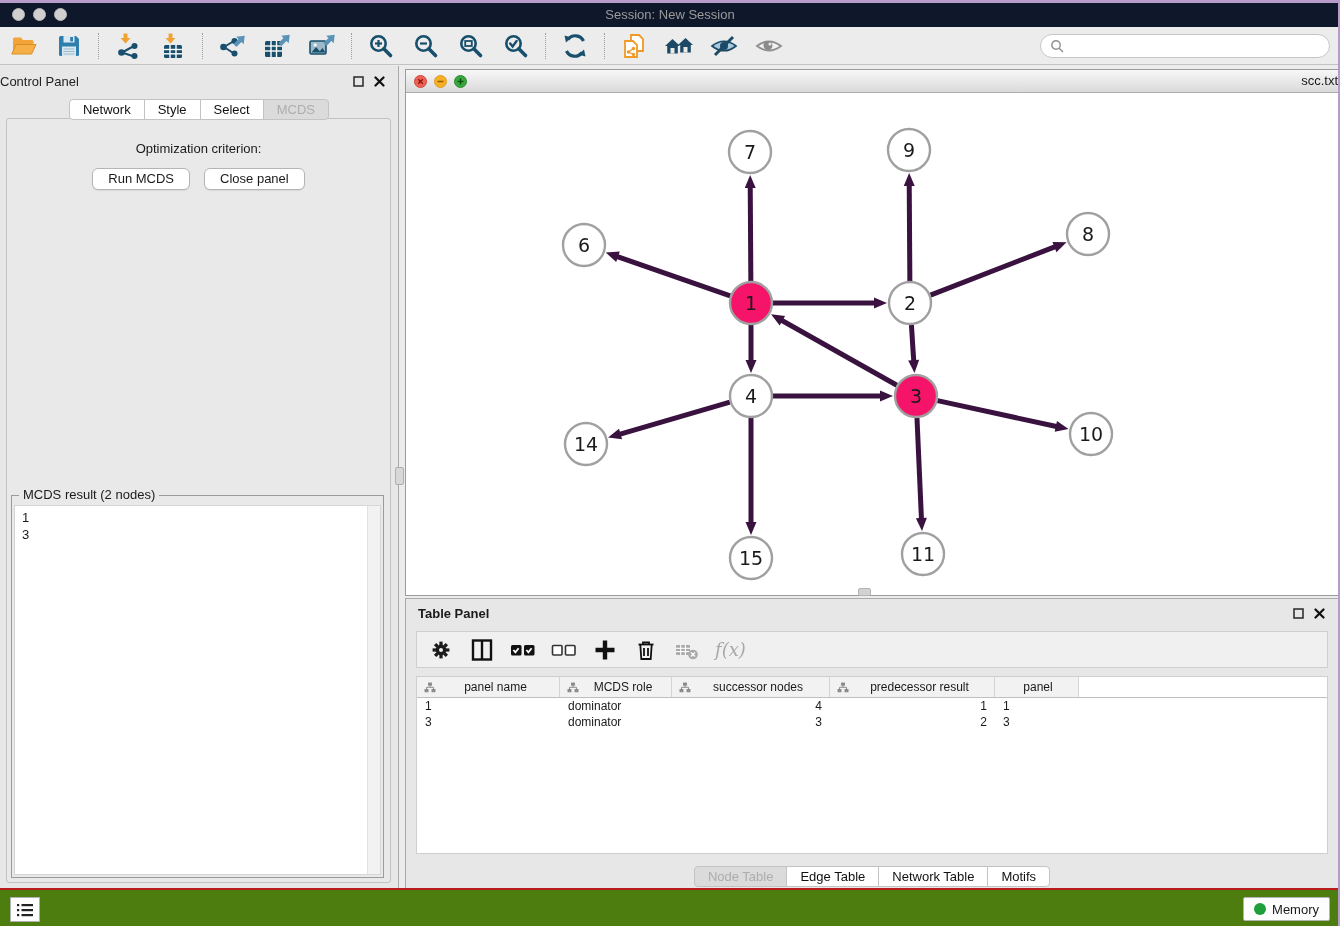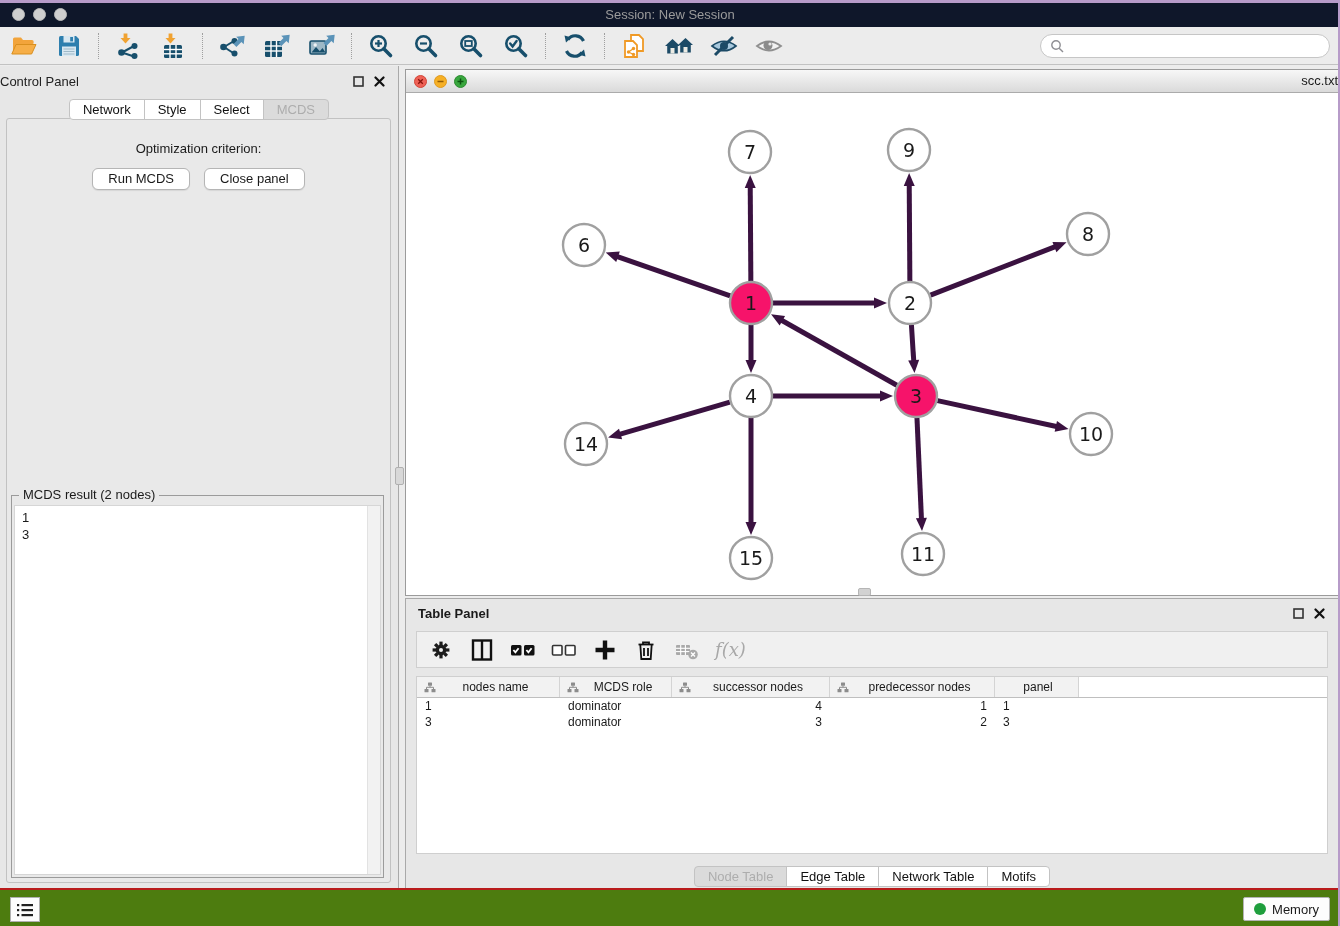--- a/index.html
+++ b/index.html
@@ -481,21 +481,21 @@
             <span class="tree-ic">
               <svg width="12" height="11" viewBox="0 0 12 11">
                 <g fill="#8c8c8c">
                   <rect x="4" y="0.5" width="4" height="3.2" rx="0.5"></rect>
                   <rect x="0.5" y="7" width="4" height="3.2" rx="0.5"></rect>
                   <rect x="7.5" y="7" width="4" height="3.2" rx="0.5"></rect>
                 </g>
                 <path d="M6 3.7 v1.6 M2.5 7 V5.3 h7 V7" fill="none" stroke="#8c8c8c" stroke-width="1"></path>
               </svg>
             </span>
-            <span class="th-label">nodes name</span>
+            <span class="th-label">panel name</span>
           </div>
           <div class="th" style="width: 112px;">
             <span class="tree-ic">
               <svg width="12" height="11" viewBox="0 0 12 11">
                 <g fill="#8c8c8c">
                   <rect x="4" y="0.5" width="4" height="3.2" rx="0.5"></rect>
                   <rect x="0.5" y="7" width="4" height="3.2" rx="0.5"></rect>
                   <rect x="7.5" y="7" width="4" height="3.2" rx="0.5"></rect>
                 </g>
                 <path d="M6 3.7 v1.6 M2.5 7 V5.3 h7 V7" fill="none" stroke="#8c8c8c" stroke-width="1"></path>
@@ -520,21 +520,21 @@
             <span class="tree-ic">
               <svg width="12" height="11" viewBox="0 0 12 11">
                 <g fill="#8c8c8c">
                   <rect x="4" y="0.5" width="4" height="3.2" rx="0.5"></rect>
                   <rect x="0.5" y="7" width="4" height="3.2" rx="0.5"></rect>
                   <rect x="7.5" y="7" width="4" height="3.2" rx="0.5"></rect>
                 </g>
                 <path d="M6 3.7 v1.6 M2.5 7 V5.3 h7 V7" fill="none" stroke="#8c8c8c" stroke-width="1"></path>
               </svg>
             </span>
-            <span class="th-label">predecessor nodes</span>
+            <span class="th-label">predecessor result</span>
           </div>
           <div class="th" style="width: 84px;">
             <span class="th-label">panel</span>
           </div>
         </div>
       <div id="nt-body">
           <div class="tr">
             <div class="td" style="width: 143px; text-align: left;">1</div>
             <div class="td" style="width: 112px; text-align: left;">dominator</div>
             <div class="td" style="width: 158px; text-align: right;">4</div>

